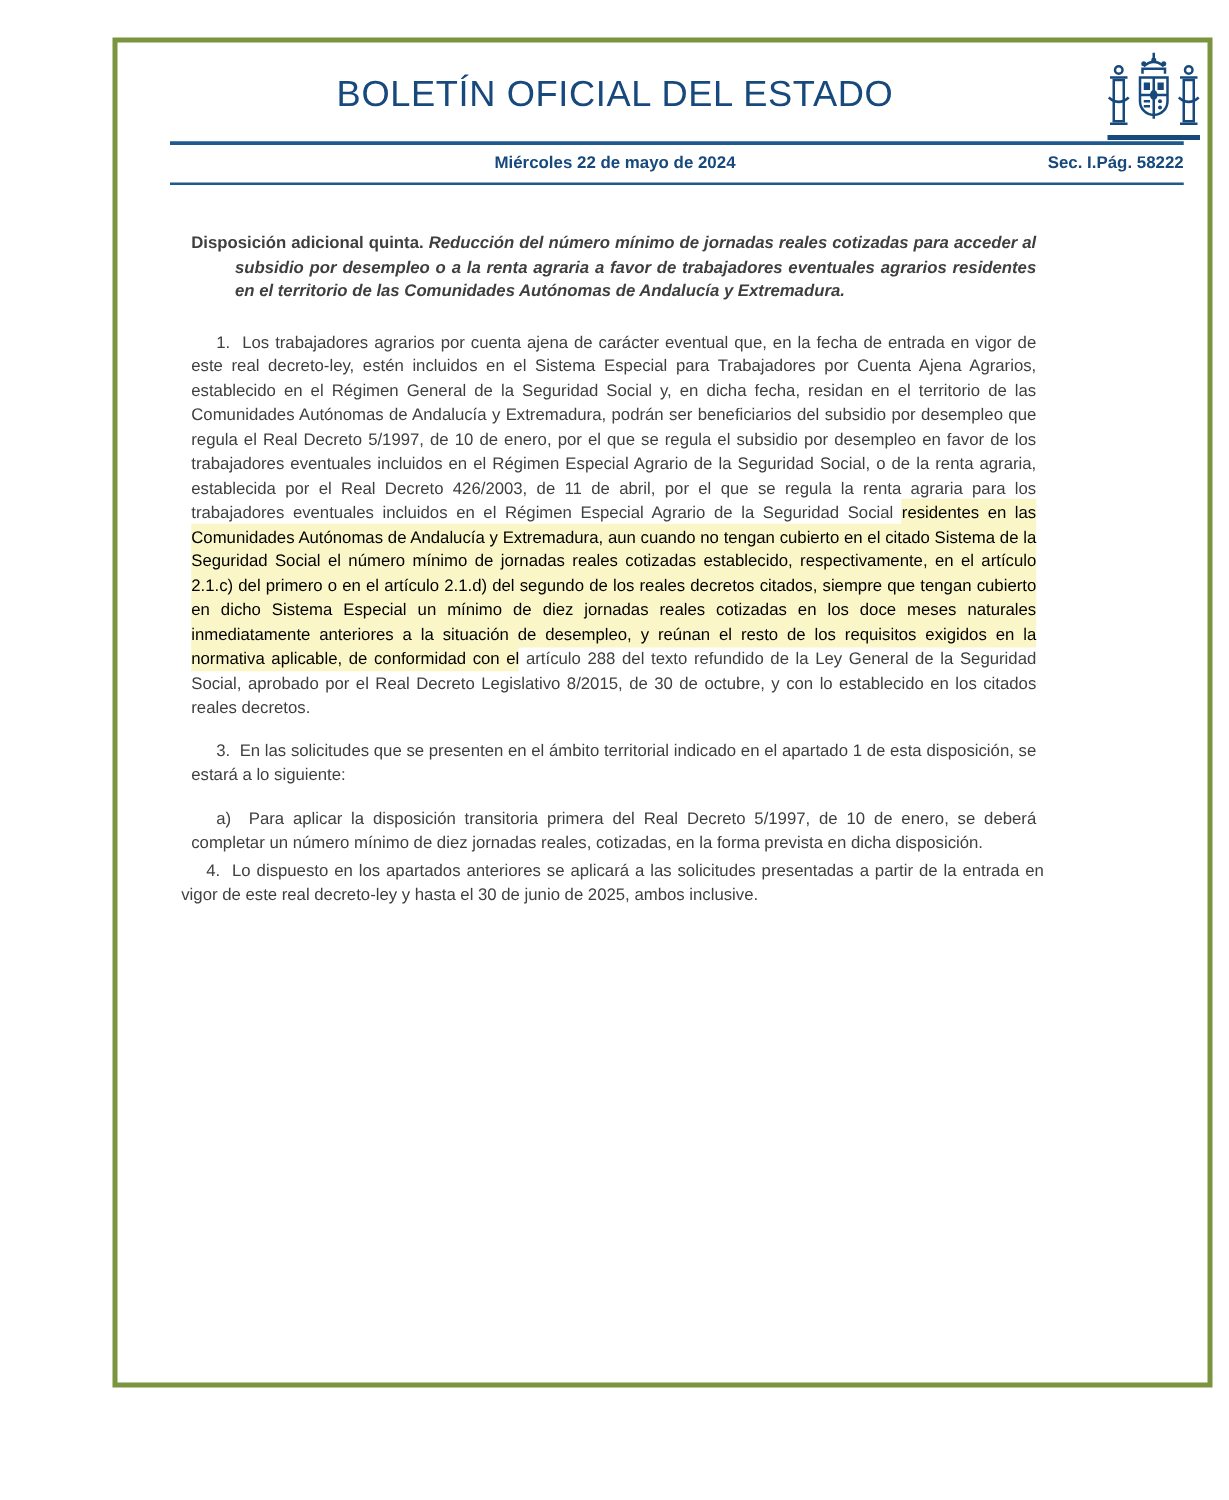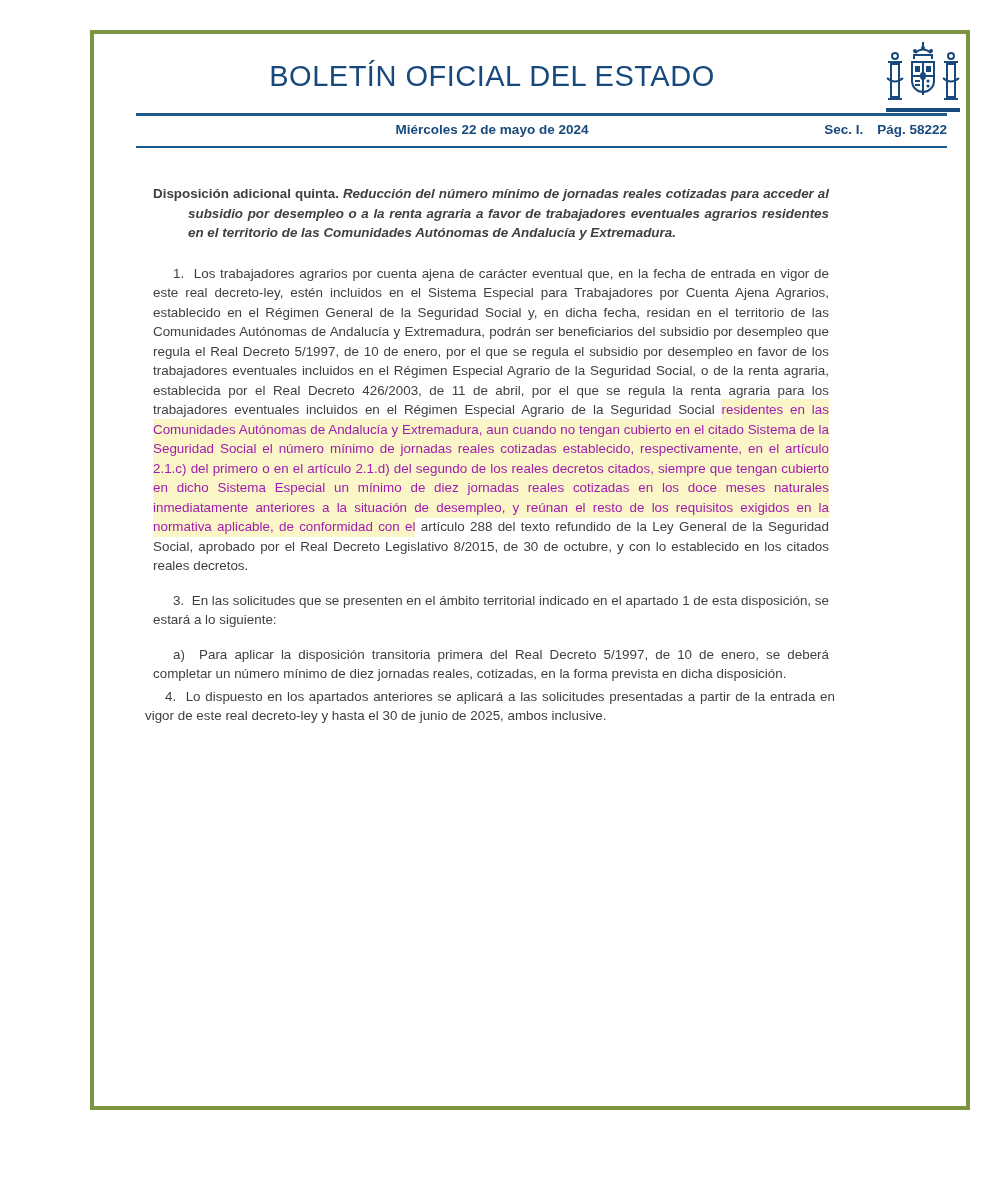--- a/index.html
+++ b/index.html
@@ -48,21 +48,21 @@
     color: #17497c;
   }
   .section-page {
     position: absolute;
     top: 88px; right: 19px;
     font-size: 13.5px;
     font-weight: bold;
     color: #17497c;
     white-space: nowrap;
   }
-  .section-page .sec { margin-right: 14px; }
+  .section-page .sec { }
   .emblem {
     position: absolute;
     top: 8px; right: 4px;
     width: 78px; height: 70px;
   }
   
   .doc {
     position: absolute;
     left: 59px; top: 150px;
     width: 676px;
@@ -81,21 +81,21 @@
   .heading .it { font-style: italic; }
   .para { text-indent: 20px; }
   .gap { margin-top: 15px !important; }
   .outdent {
     margin-left: -8px !important;
     margin-right: -6px !important;
     margin-top: 3px !important;
   }
   mark.hl {
     background: #faf6c7;
-    color: #a21caf;
+    color: #000000;
     padding: 3px 0;
   }
 </style>
 </head>
 <body>
 
 <div class="frame">
 
   <div class="gazette-title">BOLETÍN OFICIAL DEL ESTADO</div>
 

